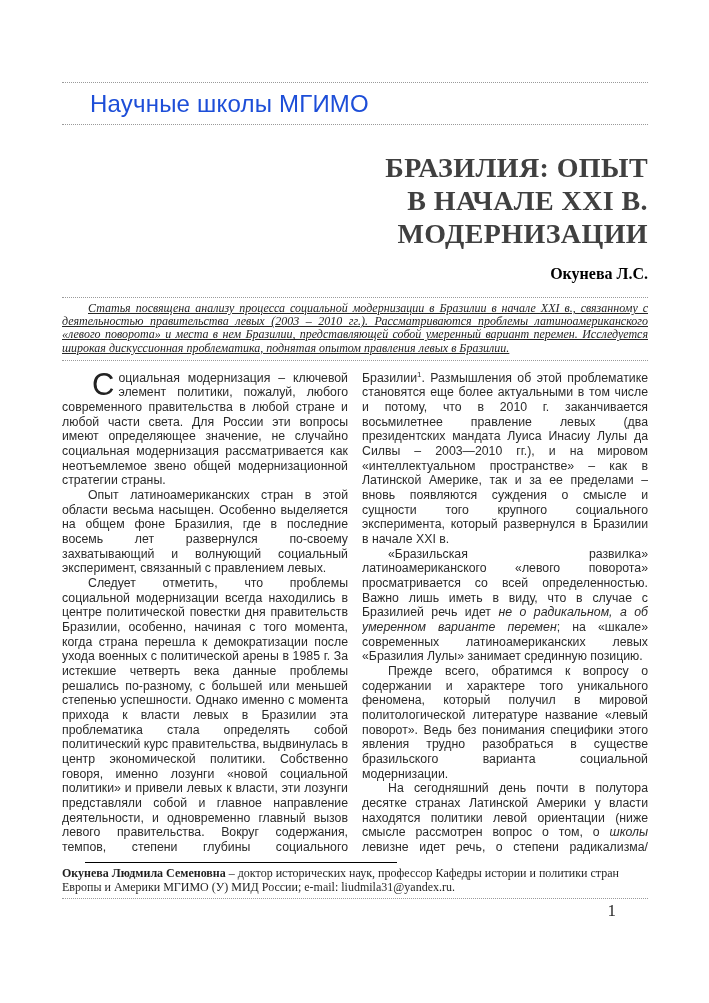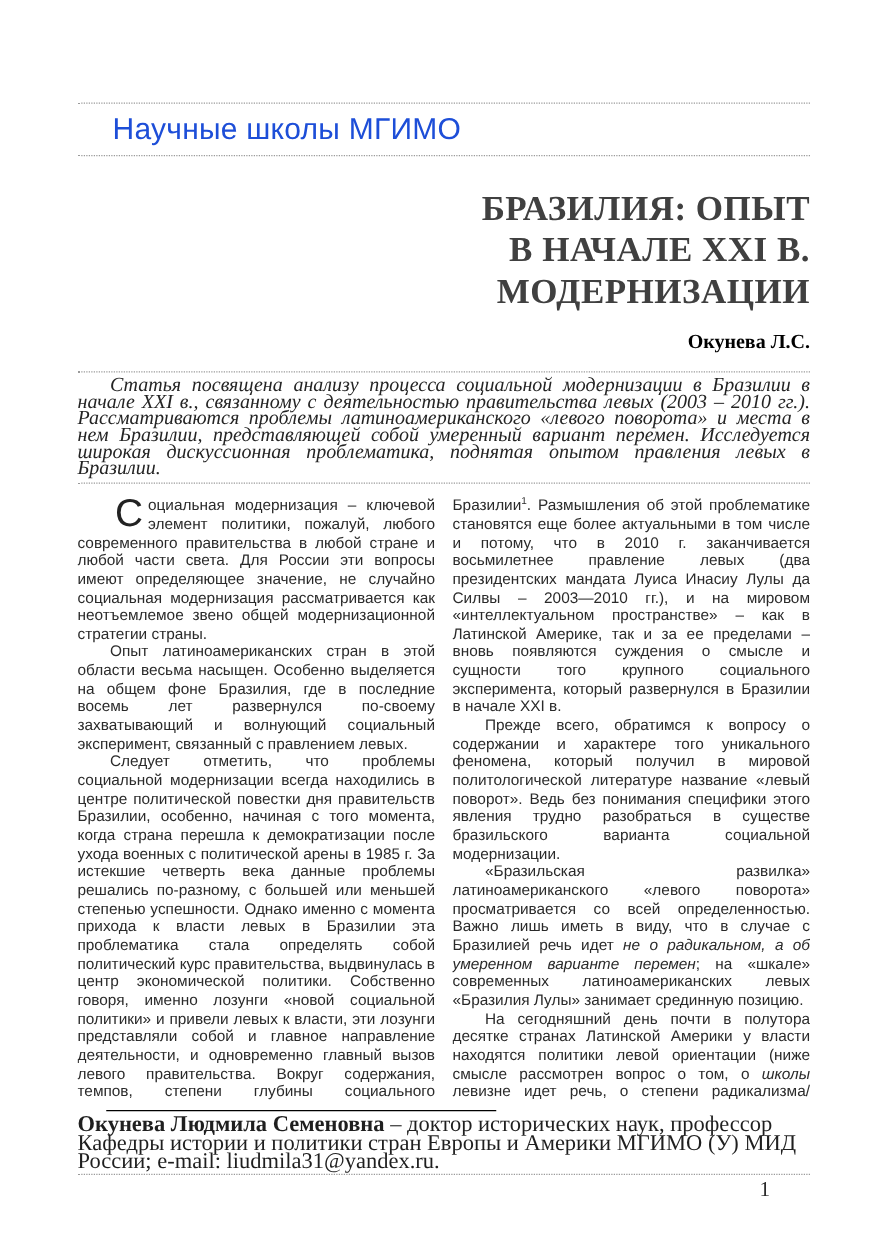--- a/index.html
+++ b/index.html
@@ -51,25 +51,26 @@
   
   .abstract-band{
     margin-top:14px;
     border-top:1px dotted #9a9a9a;
     border-bottom:1px dotted #9a9a9a;
     padding:4px 0 5px 0;
   }
   .abstract-text{
     font-family:"Liberation Serif","DejaVu Serif",serif;
     font-style:italic;
-    font-size:16px;
+    font-size:12px;
     line-height:13.2px;
     text-align:justify;
     text-indent:26px;
     color:#242424;
+    text-decoration:underline;
   }
   
   .columns{
     margin-top:10px;
     display:flex;
     gap:14px;
   }
   .col{
     width:286px;
     height:484px;
@@ -102,21 +103,21 @@
   .footnote-rule{
     margin-top:7px;
     margin-left:23px;
     width:312px;
     border-top:1.5px solid #000000;
     height:0;
   }
   .footer-bio{
     margin-top:3px;
     font-family:"Liberation Serif","DejaVu Serif",serif;
-    font-size:18px;
+    font-size:12px;
     line-height:14.5px;
     color:#1f1f1f;
   }
   .footer-bio b{font-weight:bold;}
   .footer-dotted{
     margin-top:3px;
     border-top:1px dotted #9a9a9a;
     height:0;
   }
   .page-number{
@@ -153,22 +154,22 @@
     <div class="columns">
 
       <div class="col">
         <p class="first"><span class="dropcap">С</span><span>оциальная модернизация – ключевой элемент политики, пожалуй, любого современного правительства в любой стране и любой части света. Для России эти вопросы имеют определяющее значение, не случайно социальная модернизация рассматривается как неотъемлемое звено общей модернизационной стратегии страны.</span></p>
         <p><span>Опыт латиноамериканских стран в этой области весьма насыщен. Особенно выделяется на общем фоне Бразилия, где в последние восемь лет развернулся по-своему захватывающий и волнующий социальный эксперимент, связанный с правлением левых.</span></p>
         <p><span>Следует отметить, что проблемы социальной модернизации всегда находились в центре политической повестки дня правительств Бразилии, особенно, начиная с того момента, когда страна перешла к демократизации после ухода военных с политической арены в 1985 г. За истекшие четверть века данные проблемы решались по-разному, с большей или меньшей степенью успешности. Однако именно с момента прихода к власти левых в Бразилии эта проблематика стала определять собой политический курс правительства, выдвинулась в центр экономической политики. Собственно говоря, именно лозунги «новой социальной политики» и привели левых к власти, эти лозунги представляли собой и главное направление деятельности, и одновременно главный вызов левого правительства. Вокруг содержания, темпов, степени глубины социального реформирования страны развернулись острые споры на политической и интеллектуальной арене</span></p>
       </div>
 
       <div class="col">
         <p class="first"><span>Бразилии</span><sup class="fnmark">1</sup><span>. Размышления об этой проблематике становятся еще более актуальными в том числе и потому, что в 2010 г. заканчивается восьмилетнее правление левых (два президентских мандата Луиса Инасиу Лулы да Силвы – 2003—2010 гг.), и на мировом «интеллектуальном пространстве» – как в Латинской Америке, так и за ее пределами – вновь появляются суждения о смысле и сущности того крупного социального эксперимента, который развернулся в Бразилии в начале XXI в.</span></p>
+        <p><span>«Бразильская развилка» латиноамериканского «левого поворота» просматривается со всей определенностью. Важно лишь иметь в виду, что в случае с Бразилией речь идет </span><span class="it">не о радикальном, а об умеренном варианте перемен</span><span>; на «шкале» современных латиноамериканских левых «Бразилия Лулы» занимает срединную позицию.</span></p>
         <p><span>Прежде всего, обратимся к вопросу о содержании и характере того уникального феномена, который получил в мировой политологической литературе название «левый поворот». Ведь без понимания специфики этого явления трудно разобраться в существе бразильского варианта социальной модернизации.</span></p>
-        <p><span>«Бразильская развилка» латиноамериканского «левого поворота» просматривается со всей определенностью. Важно лишь иметь в виду, что в случае с Бразилией речь идет </span><span class="it">не о радикальном, а об умеренном варианте перемен</span><span>; на «шкале» современных латиноамериканских левых «Бразилия Лулы» занимает срединную позицию.</span></p>
         <p><span>На сегодняшний день почти в полутора десятке странах Латинской Америки у власти находятся политики левой ориентации (ниже смысле рассмотрен вопрос о том, о </span><span class="it">школы</span><span> левизне идет речь, о степени радикализма/умеренности новых политических элит).</span></p>
 
       </div>
 
     </div>
 
     <div class="footnote-rule"></div>
 
     <div class="footer-bio"><b>Окунева Людмила Семеновна</b><span> – доктор исторических наук, профессор Кафедры истории и политики стран Европы и Америки МГИМО (У) МИД России; e-mail: liudmila31@yandex.ru.</span></div>
 

